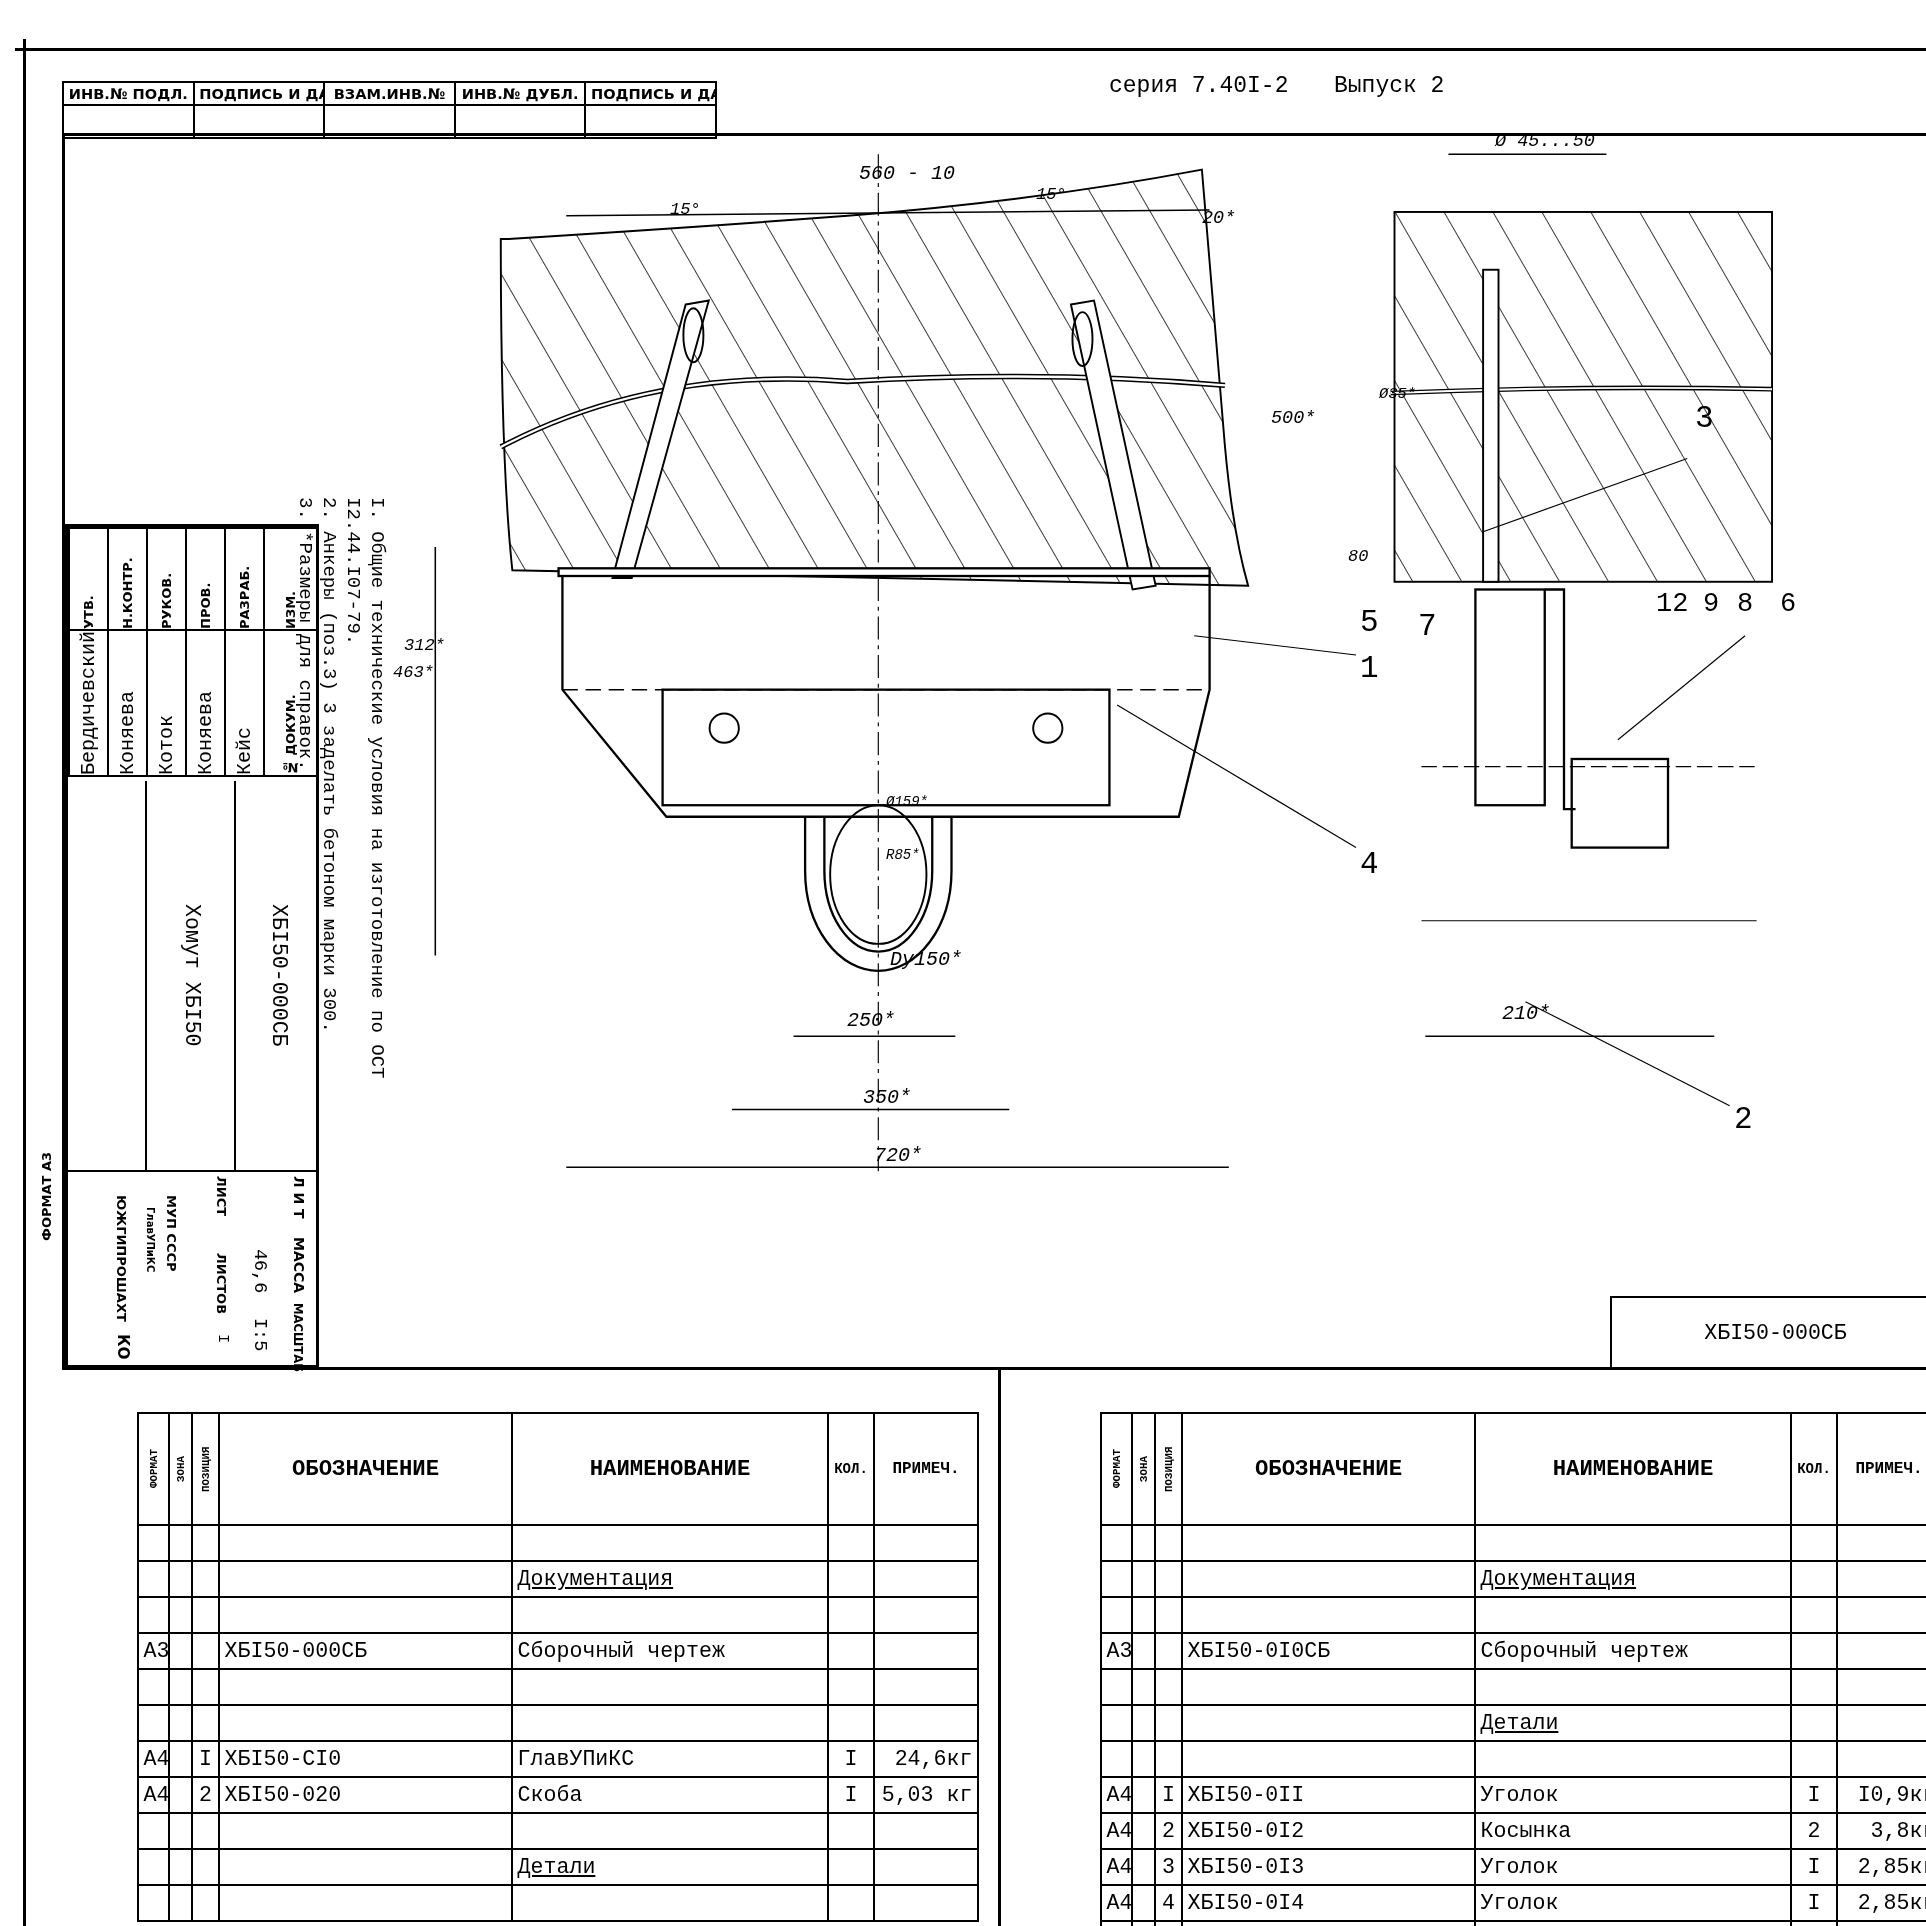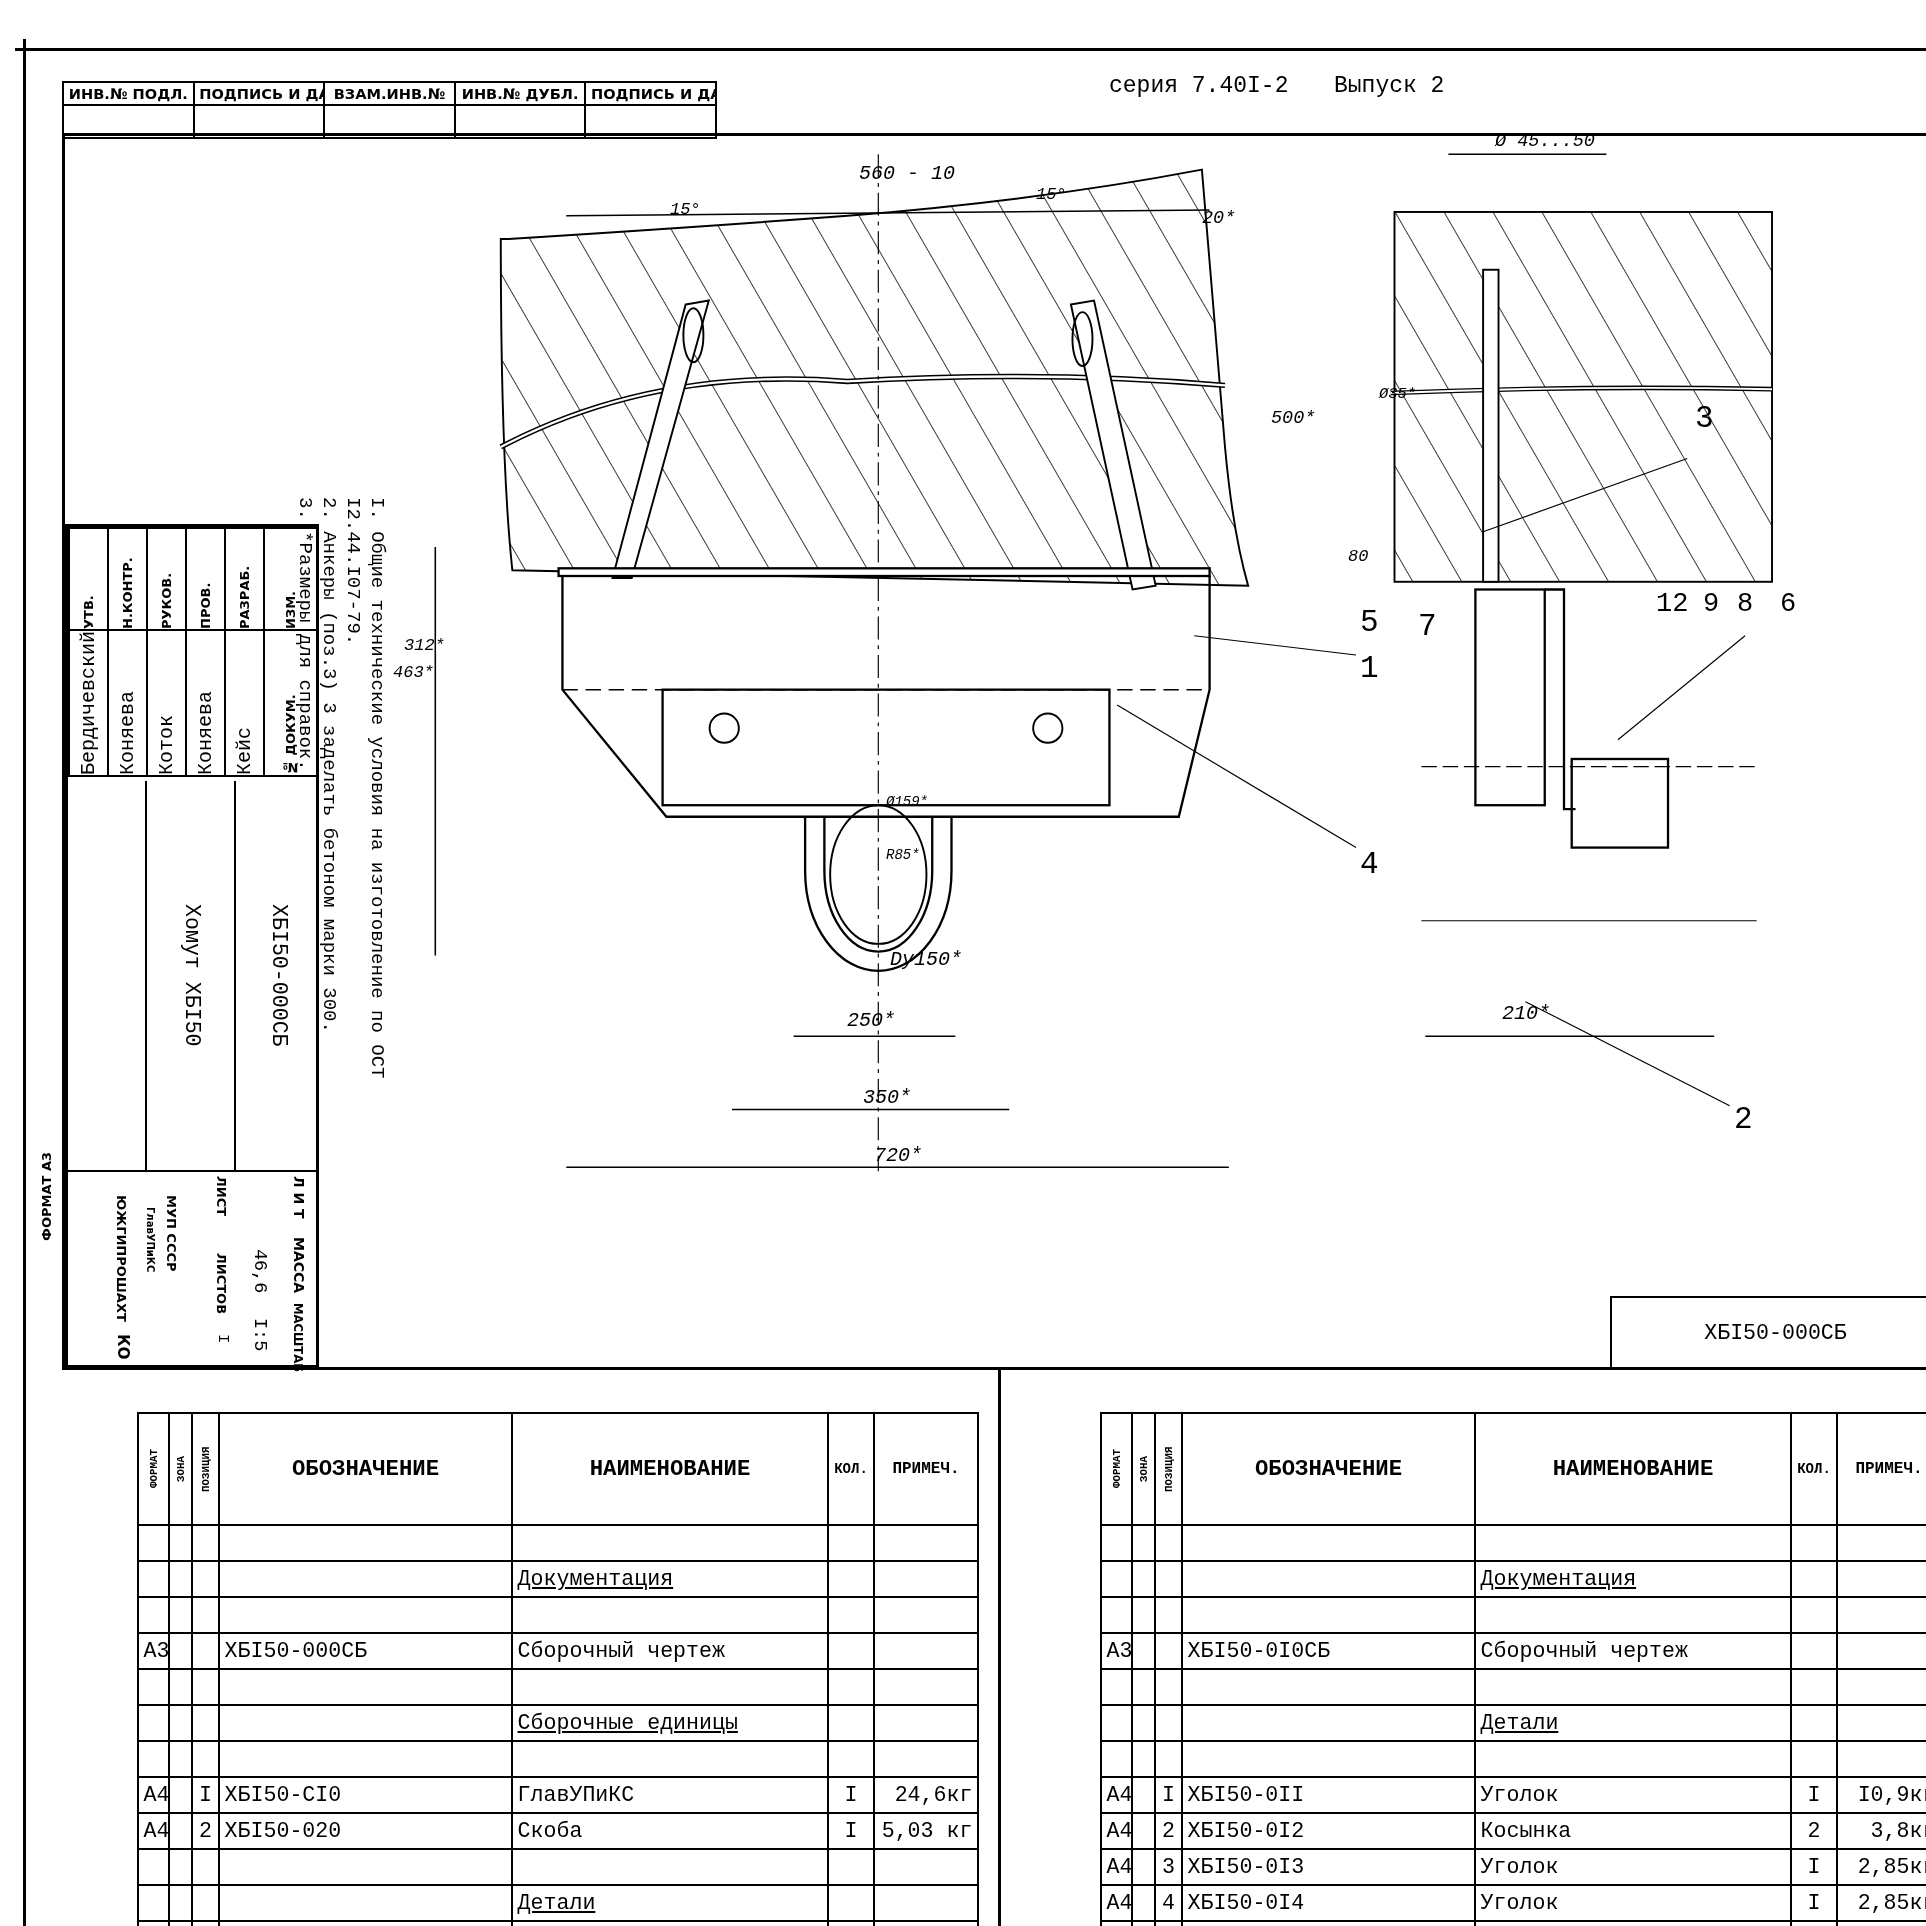--- a/index.html
+++ b/index.html
@@ -258,29 +258,20 @@
         <td></td>
         <td class="name"></td>
         <td class="num"></td>
         <td style="text-align: right;"></td>
       </tr>
       <tr style="height: 36px;">
         <td class="num"></td>
         <td></td>
         <td class="num"></td>
         <td></td>
-        <td class="sect">Сборочные единицы</td>
-        <td class="num"></td>
-        <td style="text-align: right;"></td>
-      </tr>
-      <tr style="height: 36px;">
-        <td class="num"></td>
-        <td></td>
-        <td class="num"></td>
-        <td></td>
         <td class="name"></td>
         <td class="num"></td>
         <td style="text-align: right;"></td>
       </tr>
       <tr style="height: 36px;">
         <td class="num">A4</td>
         <td></td>
         <td class="num">I</td>
         <td>ХБI50-СI0</td>
         <td class="name">ГлавУПиКС</td>

